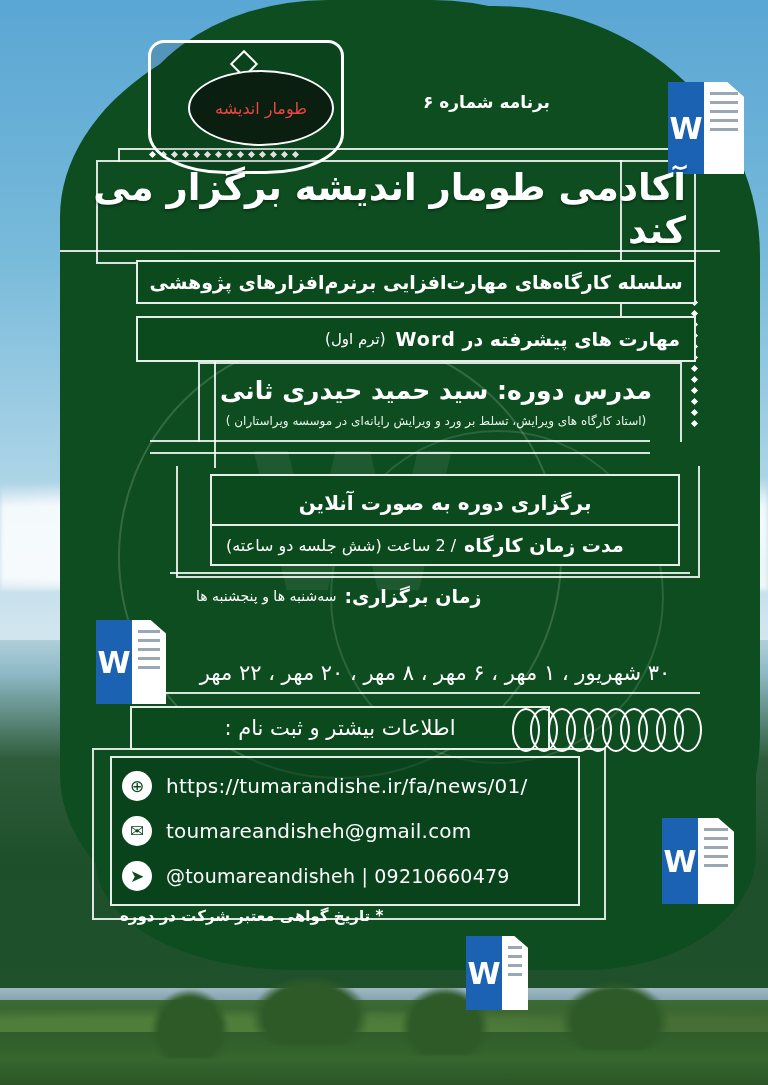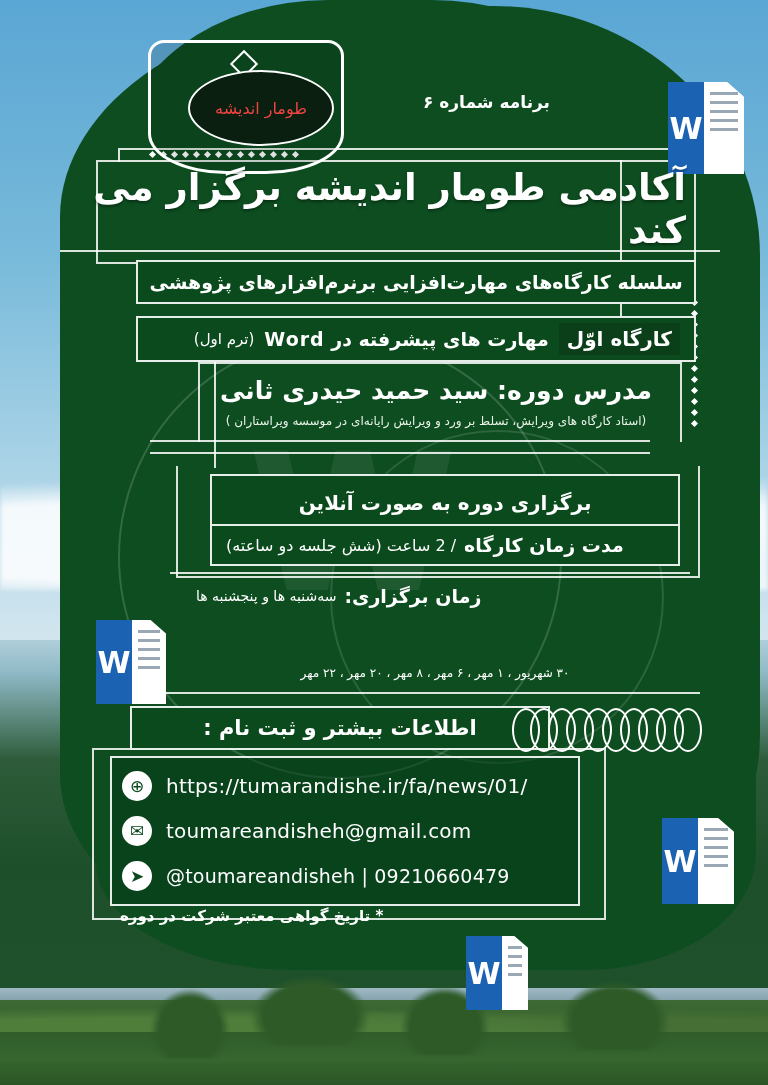--- a/index.html
+++ b/index.html
@@ -226,26 +226,26 @@
   .schedule-row .small { font-size: 14px; font-weight: 400; }
 
   .date-label {
     position: absolute; left: 190px; top: 620px; width: 490px; height: 34px;
     display: flex; align-items: center; justify-content: flex-end;
     color: #fff; font-size: 20px; font-weight: 700;
   }
   .date-values {
     position: absolute; left: 190px; top: 656px; width: 490px; height: 34px;
     display: flex; align-items: center; justify-content: center;
-    color: #fff; font-size: 12px;
+    color: #fff; font-size: 21px;
   }
 
   .info-band {
     left: 130px; top: 706px; width: 420px; height: 44px;
-    justify-content: center; font-size: 21px; font-weight: 700; letter-spacing: 1px;
+    justify-content: center; font-size: 21px; font-weight: 400; letter-spacing: 1px;
   }
   .spring-deco {
     position: absolute; left: 512px; top: 702px; width: 190px; height: 52px;
     overflow: hidden;
   }
   .spring-deco i {
     position: absolute; top: 6px; width: 24px; height: 40px; border: 2px solid #fff;
     border-radius: 50%;
   }
 
@@ -388,21 +388,20 @@
         <span></span>
         <span></span>
       </div>
   </div>
 
   <div class="title-main">آکادمی طومار اندیشه برگزار می کند</div>
 
   <div class="band series-band">سلسله کارگاه‌های مهارت‌افزایی برنرم‌افزارهای پژوهشی</div>
 
   <div class="band ws-band">
-    <span class="ws-label">کارگاه اوّل</span>
     <span class="ws-text">مهارت های پیشرفته در Word</span>
     <span class="ws-term">(ترم اول)</span>
   </div>
 
   <div class="teacher">مدرس دوره: سید حمید حیدری ثانی</div>
   <div class="teacher-sub">(استاد کارگاه های ویرایش، تسلط بر ورد و ویرایش رایانه‌ای در موسسه ویراستاران )</div>
 
   <div class="band online-band">برگزاری دوره به صورت آنلاین</div>
 
   <div class="band duration-band">

